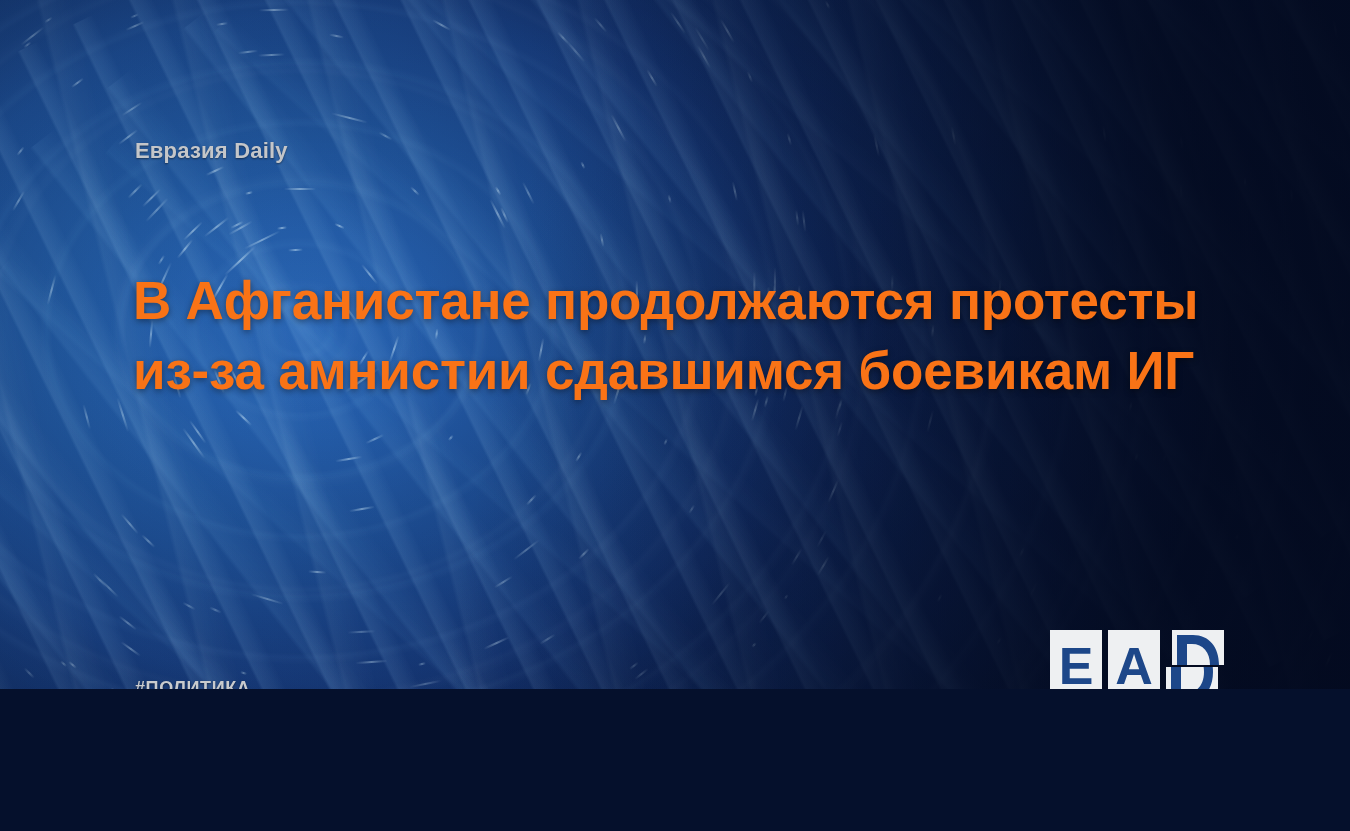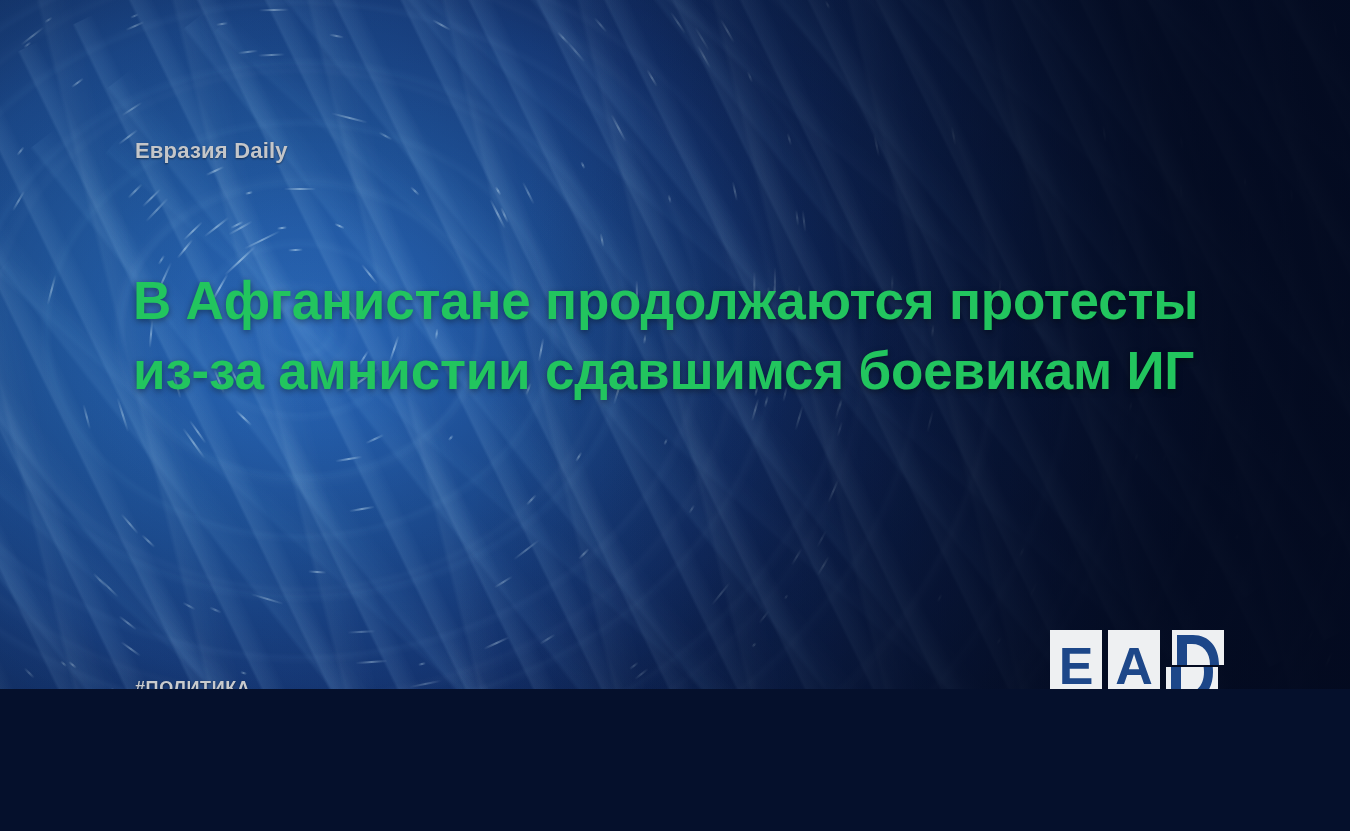--- a/index.html
+++ b/index.html
@@ -157,21 +157,21 @@
 
   .headline {
     position: absolute;
     left: 133px;
     top: 266px;
     width: 1110px;
     margin: 0;
     font-size: 53px;
     line-height: 70px;
     font-weight: 700;
-    color: #22c55e;
+    color: #f97316;
     letter-spacing: -0.2px;
     text-shadow: 0 2px 6px rgba(0,0,0,.40);
   }
 
   .hashtag {
     position: absolute;
     left: 135px;
     top: 678px;
     font-size: 18px;
     font-weight: 700;

